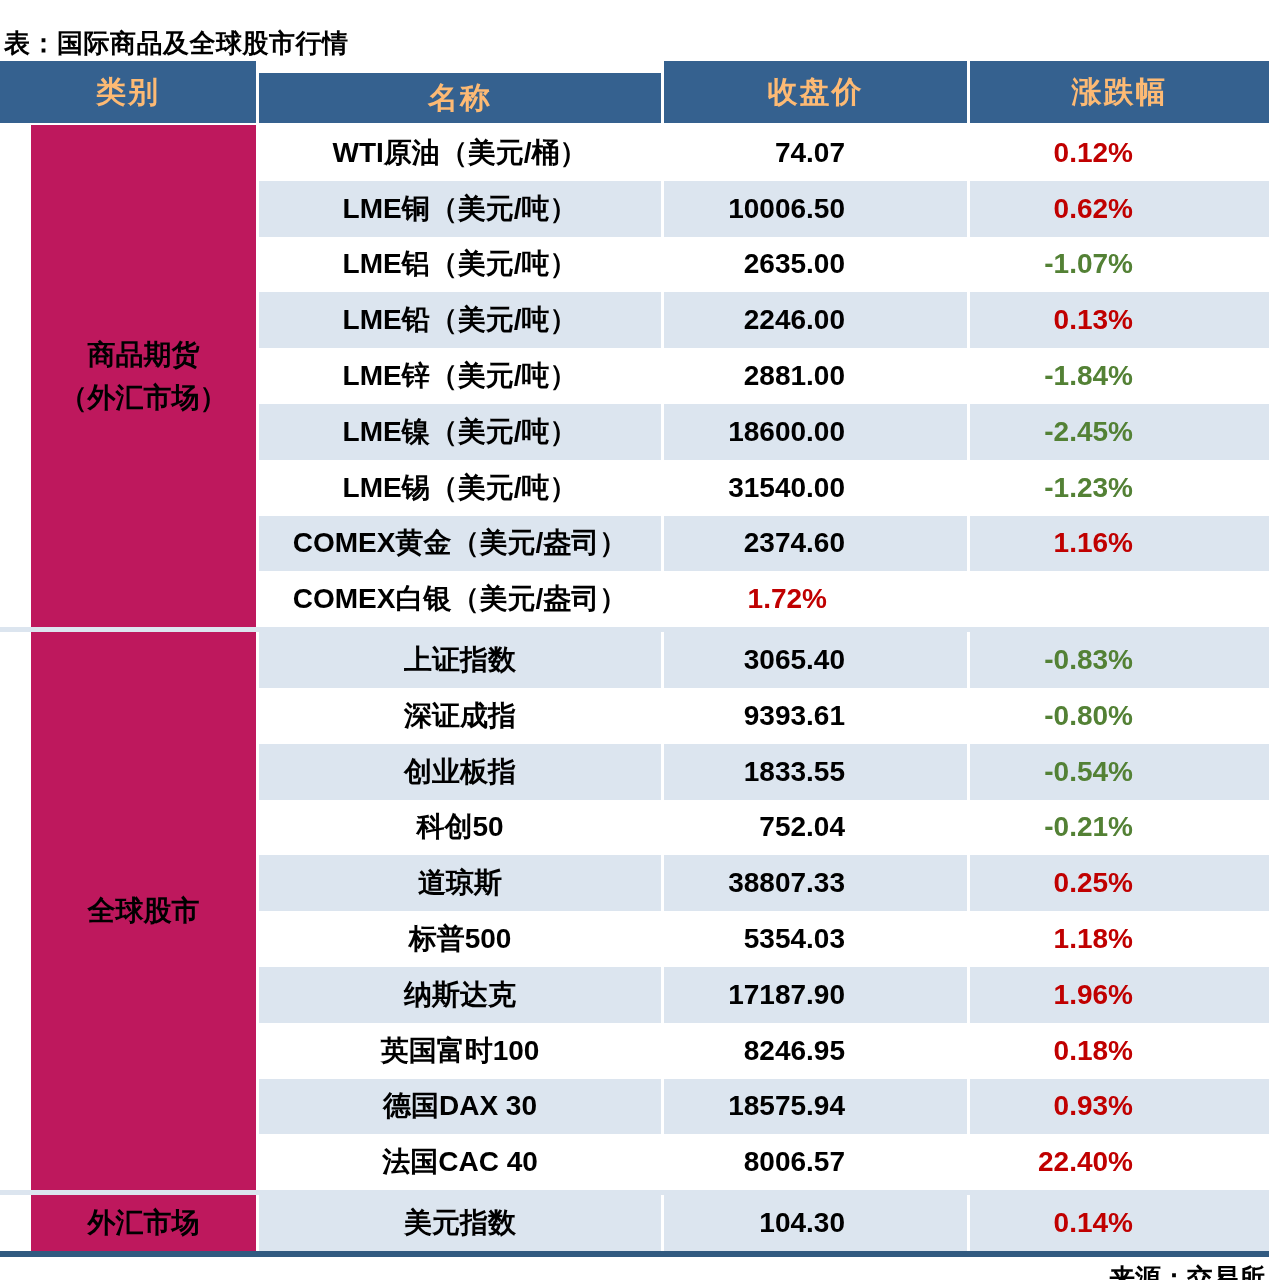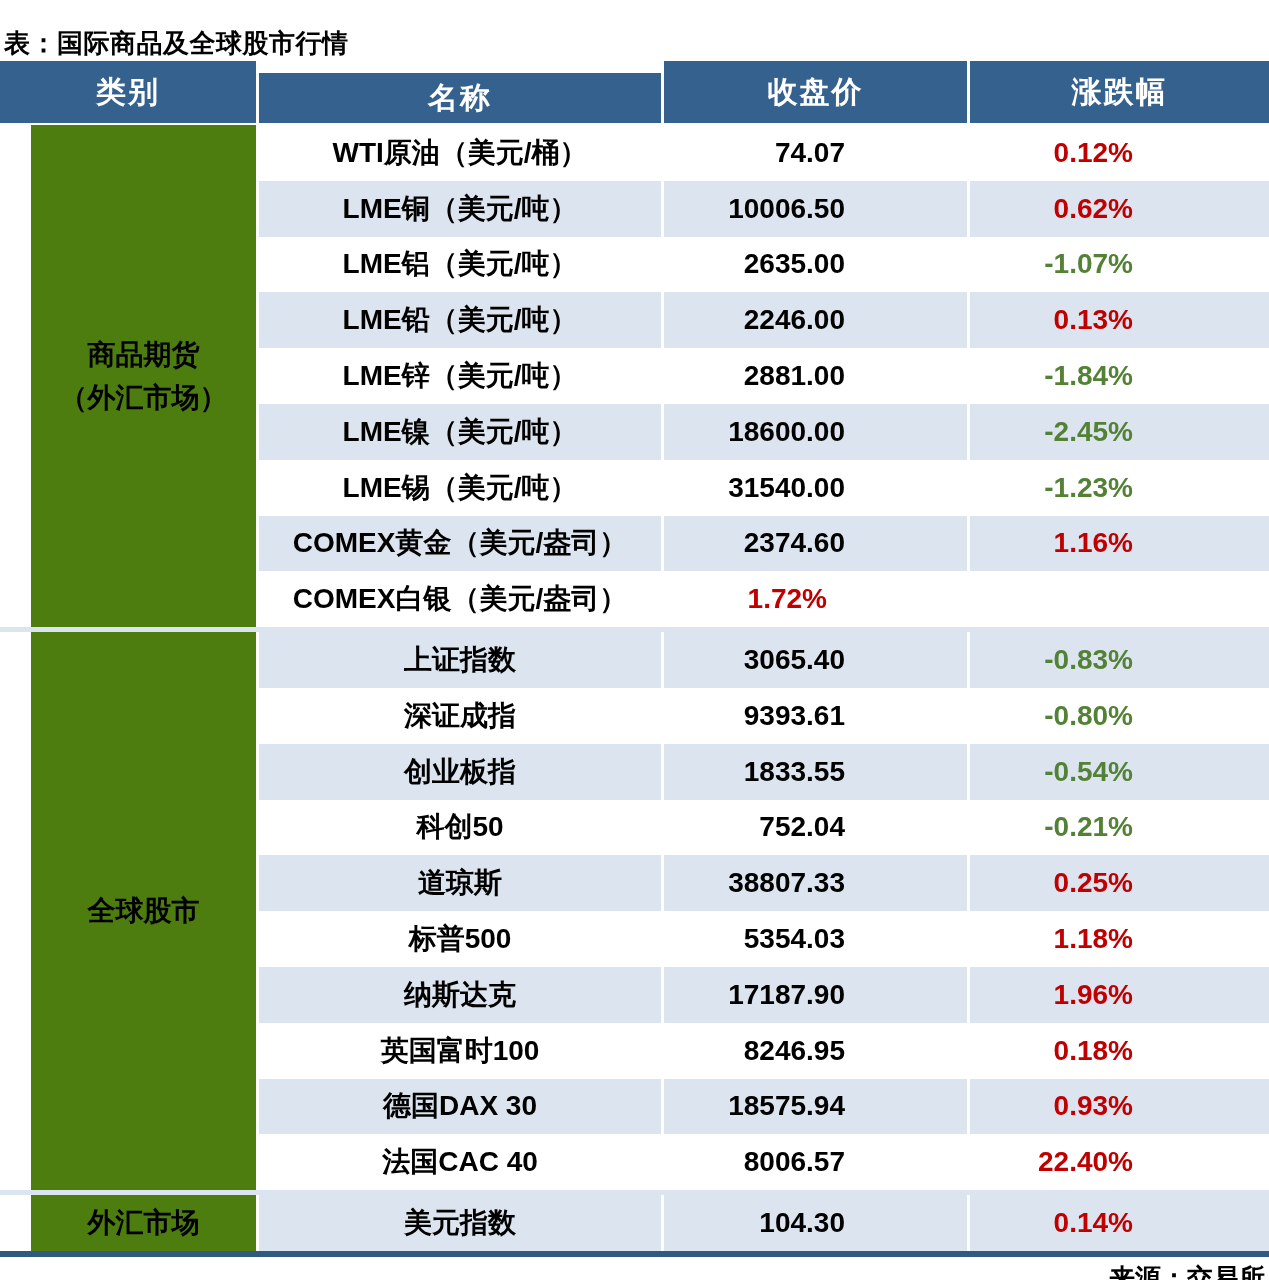--- a/index.html
+++ b/index.html
@@ -6,35 +6,35 @@
   .page {
     width:1269px; height:1280px; background:#ffffff; overflow:hidden;
     font-family:"Liberation Sans", sans-serif; font-weight:700; color:#000;
   }
   .title {
     height:35px; padding:6px 0 0 4px; font-size:26px; letter-spacing:0.5px;margin-top:20px;
   }
   
   .thead { display:flex; height:62px; }
   .th {
-    box-sizing:border-box; background:#35618F; color:#ffffff; font-size:30px;
+    box-sizing:border-box; background:#35618F; color:#fdba74; font-size:30px;
     display:flex; align-items:center; justify-content:center; letter-spacing:2px;
   }
   .th-cat   { width:256px; }
   .th-name  { width:405px; border-left:3px solid #ffffff;margin-top:12px; }
   .th-close { width:306px; border-left:3px solid #ffffff; }
   .th-chg   { width:302px; border-left:3px solid #ffffff; }
   .thead-gap { height:2px; background:#ffffff; }
 
   
   .section { display:flex; }
   .cat-cell {
     width:256px; display:flex; flex-direction:column;
     align-items:center; justify-content:center; text-align:center;
-    font-size:28px; line-height:1.55; background:#4d7c0f;margin-left:31px;
+    font-size:28px; line-height:1.55; background:#be185d;margin-left:31px;
   }
   .cat-cell span:empty { display:none; }
   .rows { width:1013px; }
   .row { display:flex; height:55.8px; }
   .cell {
     box-sizing:border-box; display:flex; align-items:center;
     font-size:28px; border-left:3px solid #ffffff; background:transparent;
   }
   .cell-name  { width:405px; justify-content:center; }
   .cell-close { width:306px; justify-content:flex-end; padding-right:122px; }

